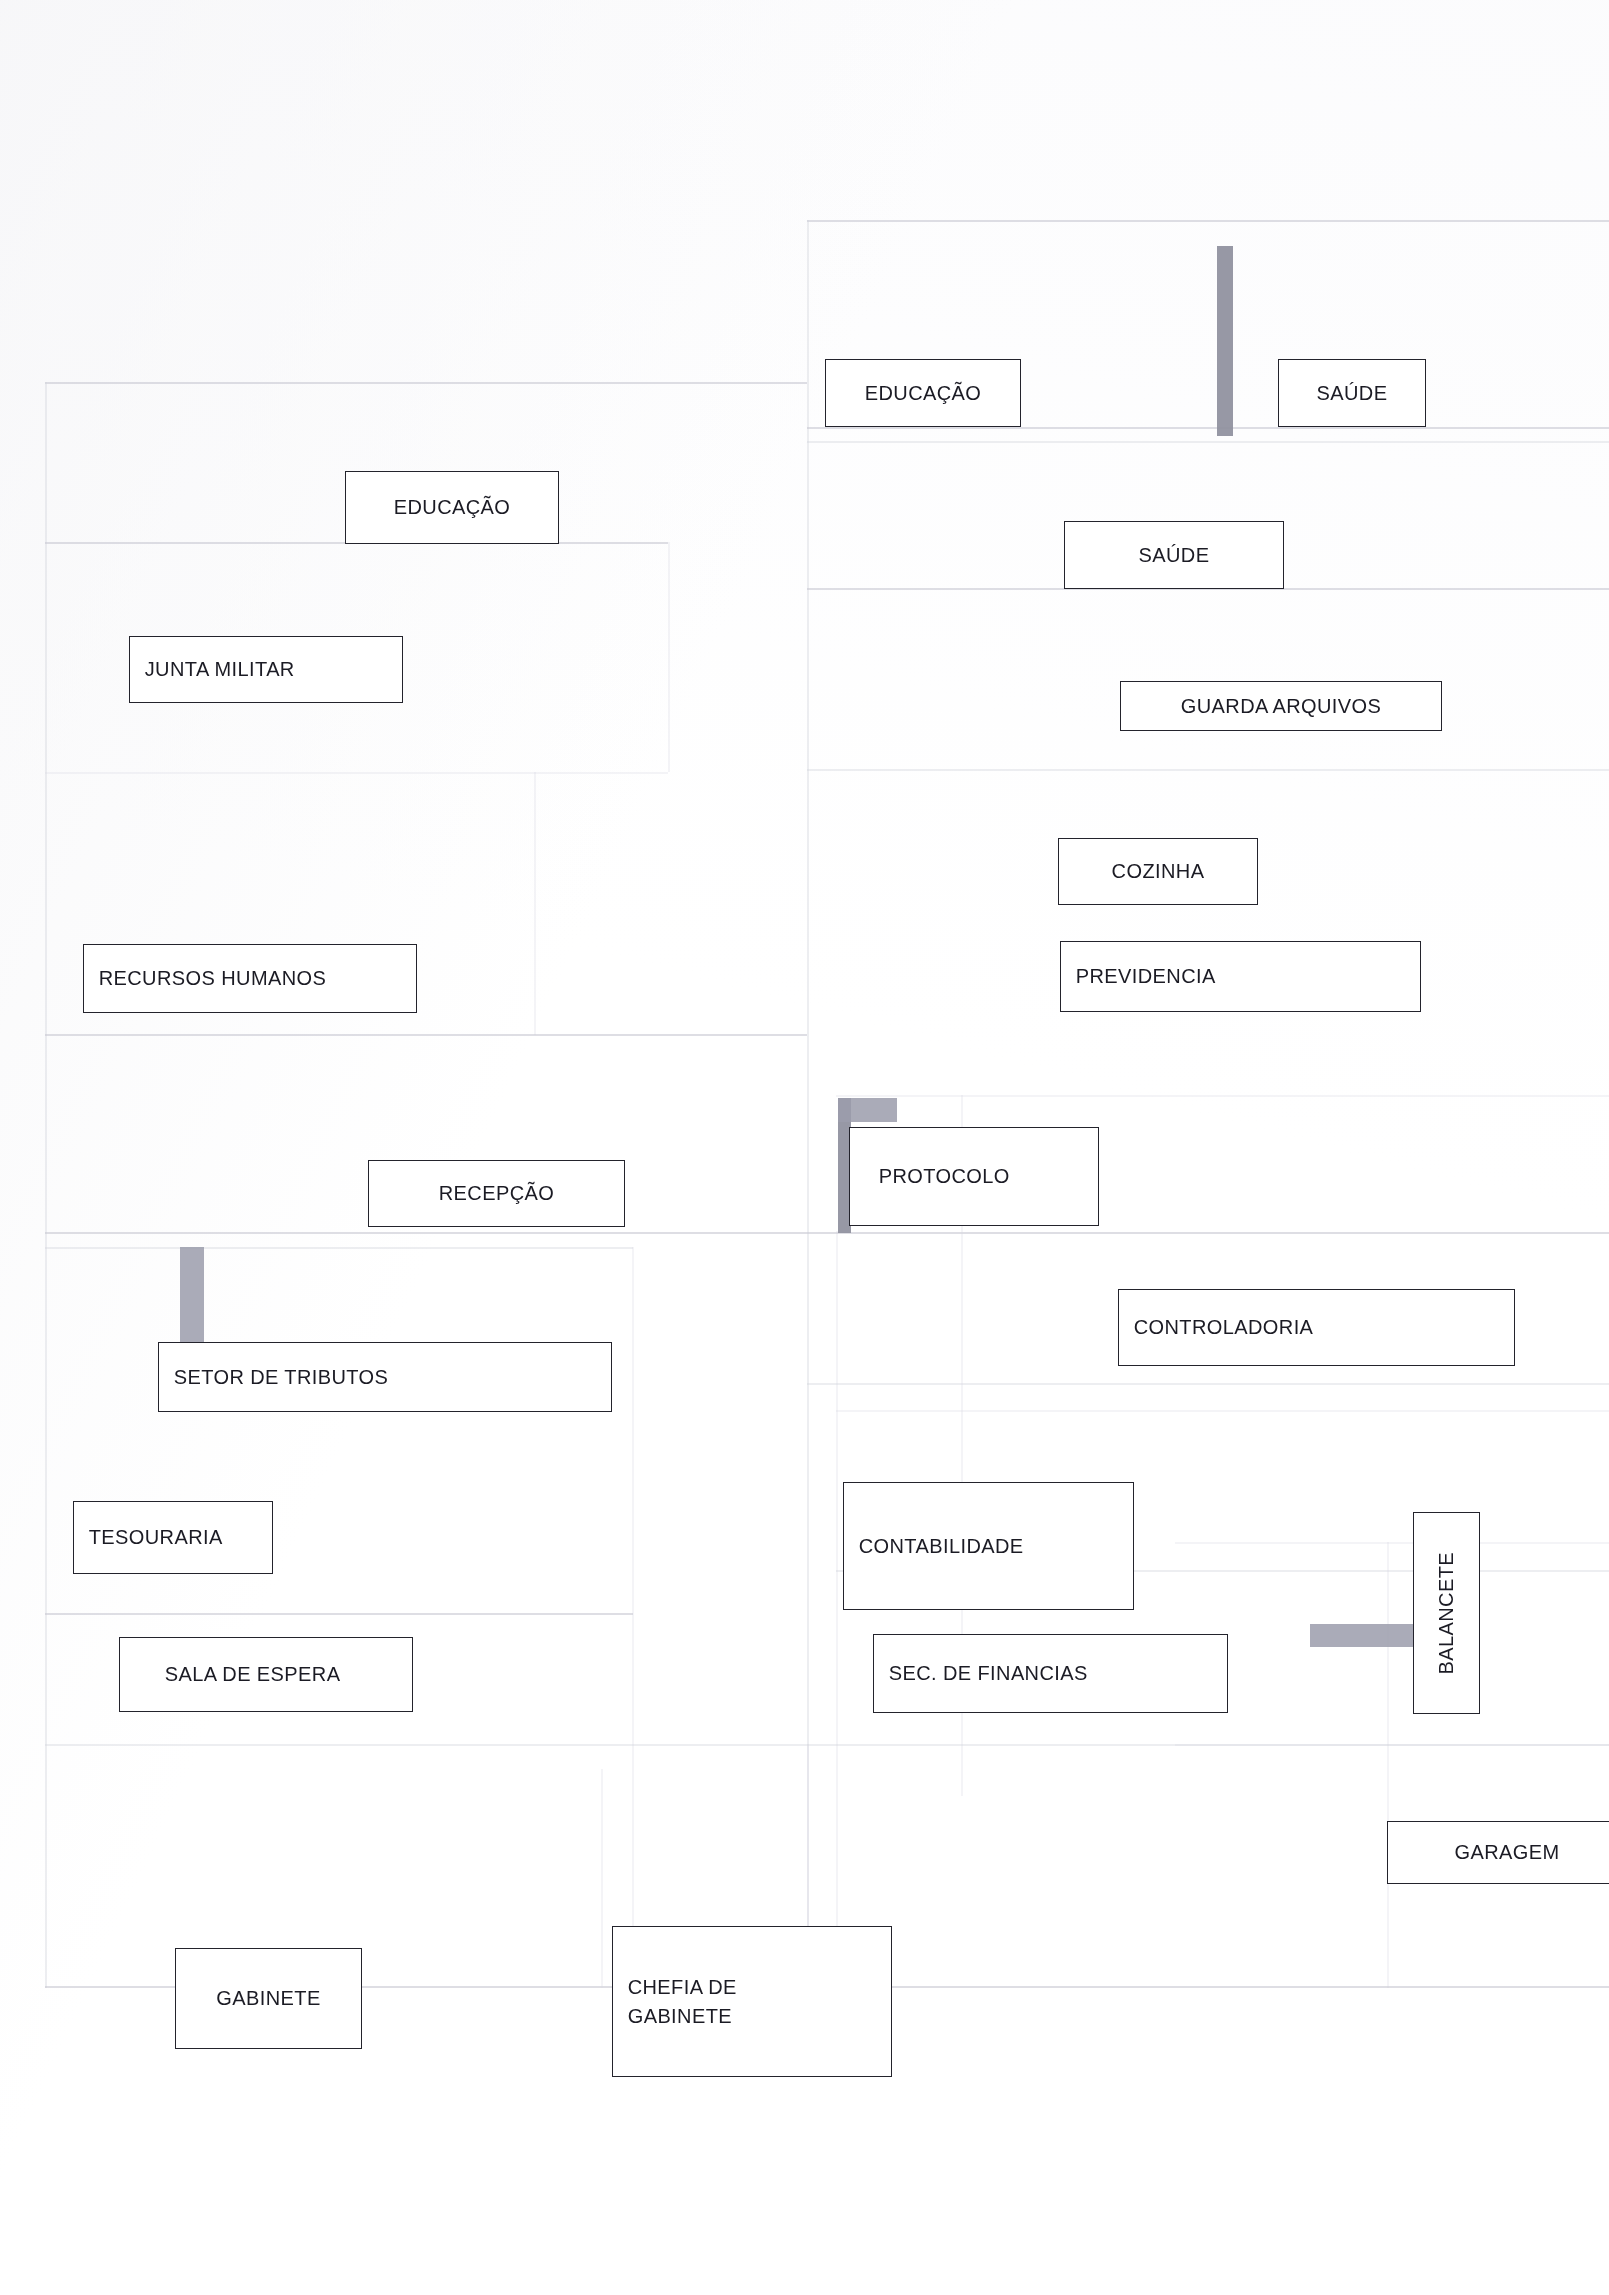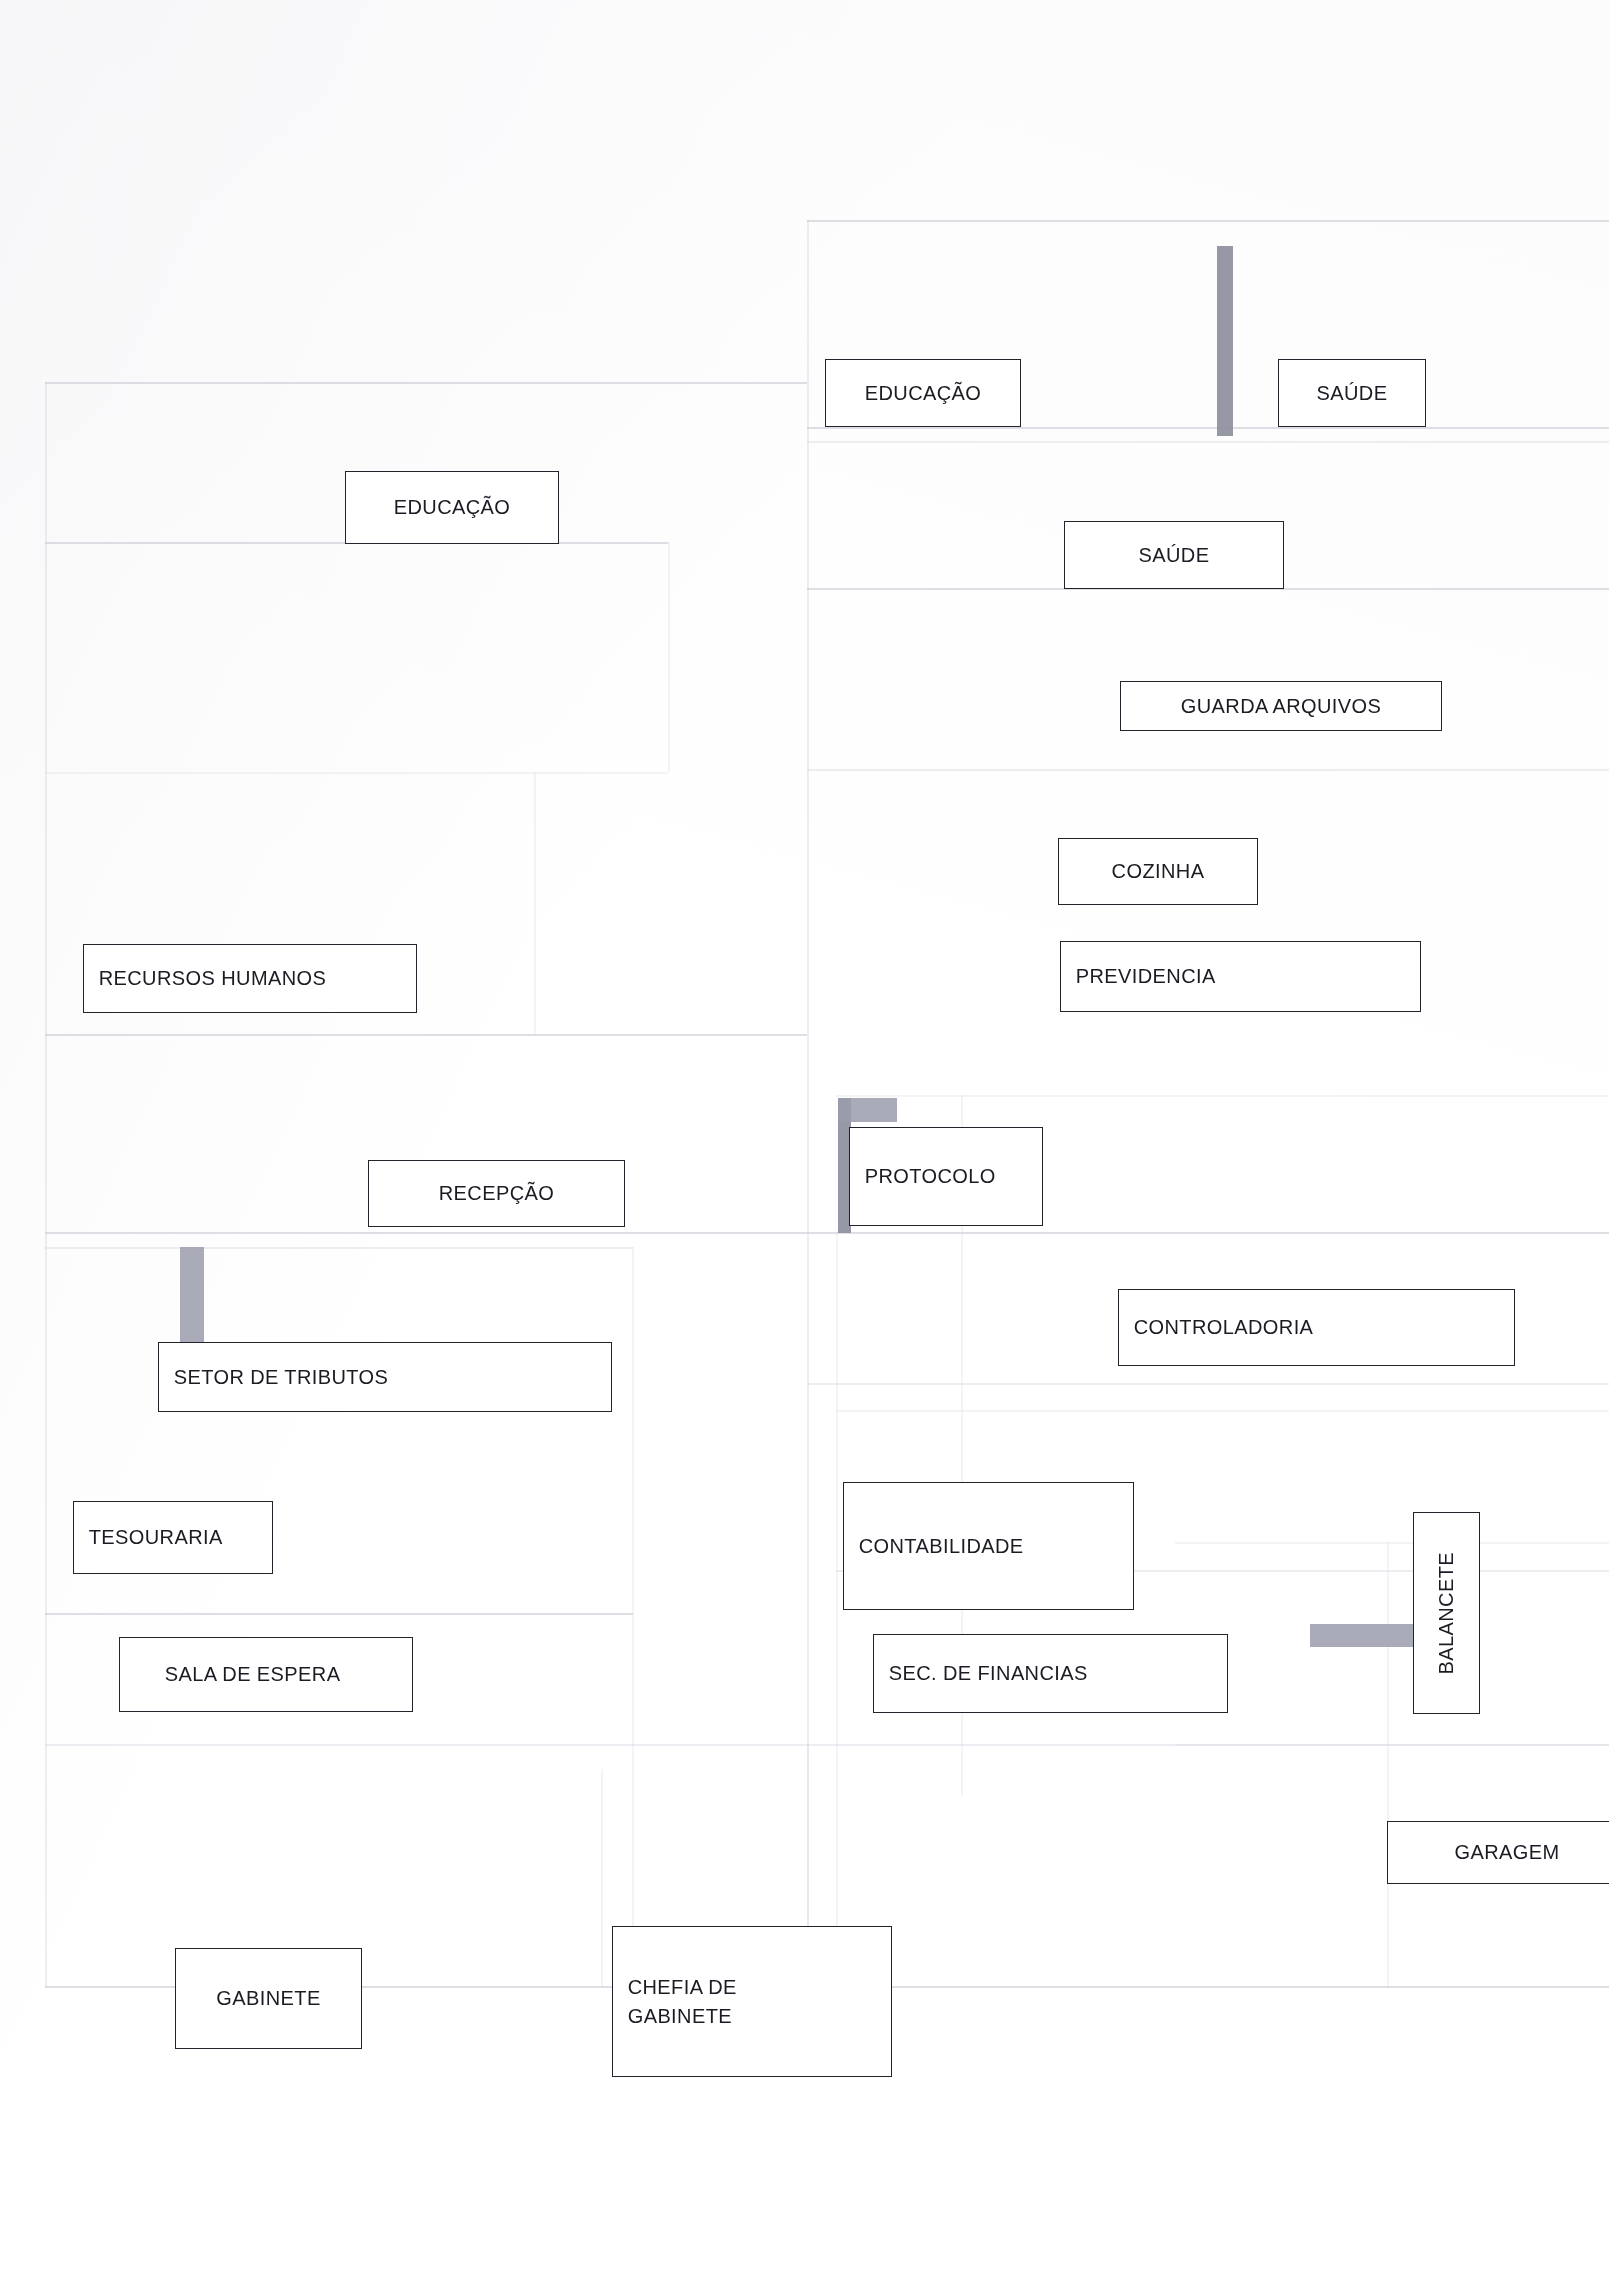--- a/index.html
+++ b/index.html
@@ -140,20 +140,23 @@
   </div>
 
   <div class="room ctr" style="left:345px; top:471px; width:214px; height:73px;">
     <span class="txt">EDUCAÇÃO</span>
   </div>
 
   <div class="room ctr" style="left:1064px; top:521px; width:220px; height:68px;">
     <span class="txt">SAÚDE</span>
   </div>
 
+  <div class="room" style="left:129px; top:636px; width:274px; height:67px;">
+    <span class="txt">JUNTA MILITAR</span>
+  </div>
 
   <div class="room ctr" style="left:1120px; top:681px; width:322px; height:50px;">
     <span class="txt">GUARDA ARQUIVOS</span>
   </div>
 
   <div class="room ctr" style="left:1058px; top:838px; width:200px; height:67px;">
     <span class="txt">COZINHA</span>
   </div>
 
   <div class="room" style="left:83px; top:944px; width:334px; height:69px;">
@@ -161,21 +164,21 @@
   </div>
 
   <div class="room" style="left:1060px; top:941px; width:361px; height:71px;">
     <span class="txt">PREVIDENCIA</span>
   </div>
 
   <div class="room ctr" style="left:368px; top:1160px; width:257px; height:67px;">
     <span class="txt">RECEPÇÃO</span>
   </div>
 
-  <div class="room" style="left:849px; top:1127px; width:194px; height:99px;">
+  <div class="room" style="left:849px; top:1127px; width:250px; height:99px;padding-left:14px;">
     <span class="txt">PROTOCOLO</span>
   </div>
 
   <div class="room" style="left:1118px; top:1289px; width:397px; height:77px;">
     <span class="txt">CONTROLADORIA</span>
   </div>
 
   <div class="room" style="left:158px; top:1342px; width:454px; height:70px;">
     <span class="txt">SETOR DE TRIBUTOS</span>
   </div>

